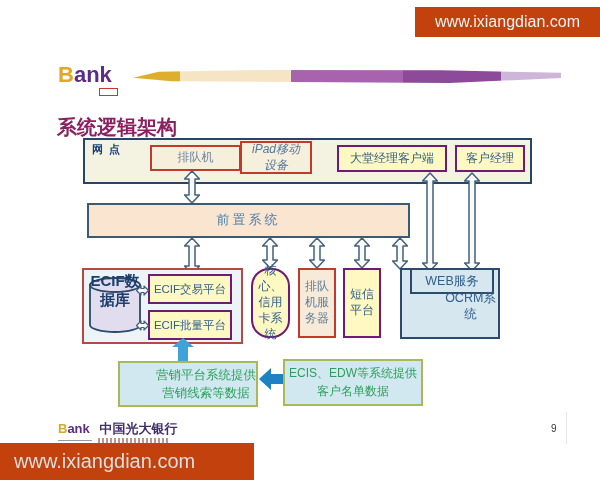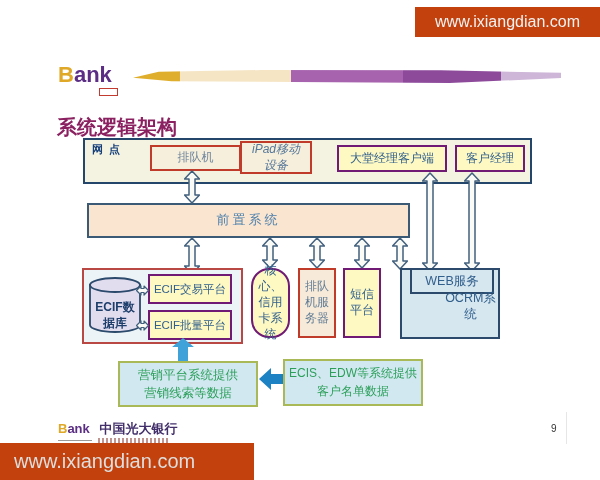--- a/index.html
+++ b/index.html
@@ -86,21 +86,21 @@
         <polygon points="8,1 15.5,9 11,9 11,91 15.5,91 8,99 0.5,91 5,91 5,9 0.5,9" fill="#fafaf6" stroke="#41607e" stroke-width="1.5" stroke-linejoin="round"></polygon>
       </svg></div>
 
   <div class="box" style="left:82px;top:268px;width:161px;height:76px;background:#edf4f7;border:2px solid #b94743;"></div>
   <div class="abs" style="left:88px;top:276px;width:54px;height:58px;">
     <svg width="54" height="58" viewBox="0 0 54 58">
       <path d="M2,9 L2,49 A25,7 0 0 0 52,49 L52,9 Z" fill="#e2dcef" stroke="#2c4a6b" stroke-width="1.8"></path>
       <ellipse cx="27" cy="9" rx="25" ry="7" fill="#e2dcef" stroke="#2c4a6b" stroke-width="1.8"></ellipse>
     </svg>
   </div>
-  <div class="box pre" style="left:88px;top:296px;width:54px;height:40px;font-size:12px;font-weight:bold;color:#1d3e6b;">
+  <div class="box pre" style="left:88px;top:270px;width:54px;height:40px;font-size:15px;font-weight:bold;color:#1d3e6b;">
     <span class="pre">ECIF数
 据库</span>
   </div>
   <div class="box blue-box" style="left:148px;top:274px;width:84px;height:30px;font-size:11.5px;white-space:nowrap;">
     <span>ECIF交易平台</span>
   </div>
   <div class="box blue-box" style="left:148px;top:310px;width:84px;height:30px;font-size:11.5px;white-space:nowrap;">
     <span>ECIF批量平台</span>
   </div>
   <div class="harrow" style="left:136px;top:283px;width:13px;height:13px;"><svg width="13" height="13" viewBox="0 0 13 13">
@@ -141,21 +141,21 @@
         <polygon points="11,0 22,9 16,9 16,24 6,24 6,9 0,9" fill="#3fa3d9"></polygon>
       </svg>
   </div>
   <div class="abs" style="left:259px;top:367px;width:24px;height:24px;">
     <svg width="24" height="24" viewBox="0 0 24 24">
         <polygon points="0,12 12,1 12,7 24,7 24,17 12,17 12,23" fill="#1d82c4"></polygon>
       </svg>
   </div>
 
   <div class="box pre" style="left:118px;top:361px;width:140px;height:46px;background:#d2e8f1;border:2px solid #aab957;
-              color:#2ca05a;font-size:12.5px;line-height:1.45;">
+              color:#2ca05a;font-size:12.5px;line-height:1.45;justify-content:flex-end;">
     <span class="pre">营销平台系统提供
 营销线索等数据</span>
   </div>
   <div class="box pre" style="left:283px;top:359px;width:140px;height:47px;background:#d2e8f1;border:2px solid #aab957;
               color:#2ca05a;font-size:12px;line-height:1.45;">
     <span class="pre">ECIS、EDW等系统提供
 客户名单数据</span>
   </div>
 
   <div class="abs" style="left:58px;top:420px;font-size:13px;font-weight:bold;">

